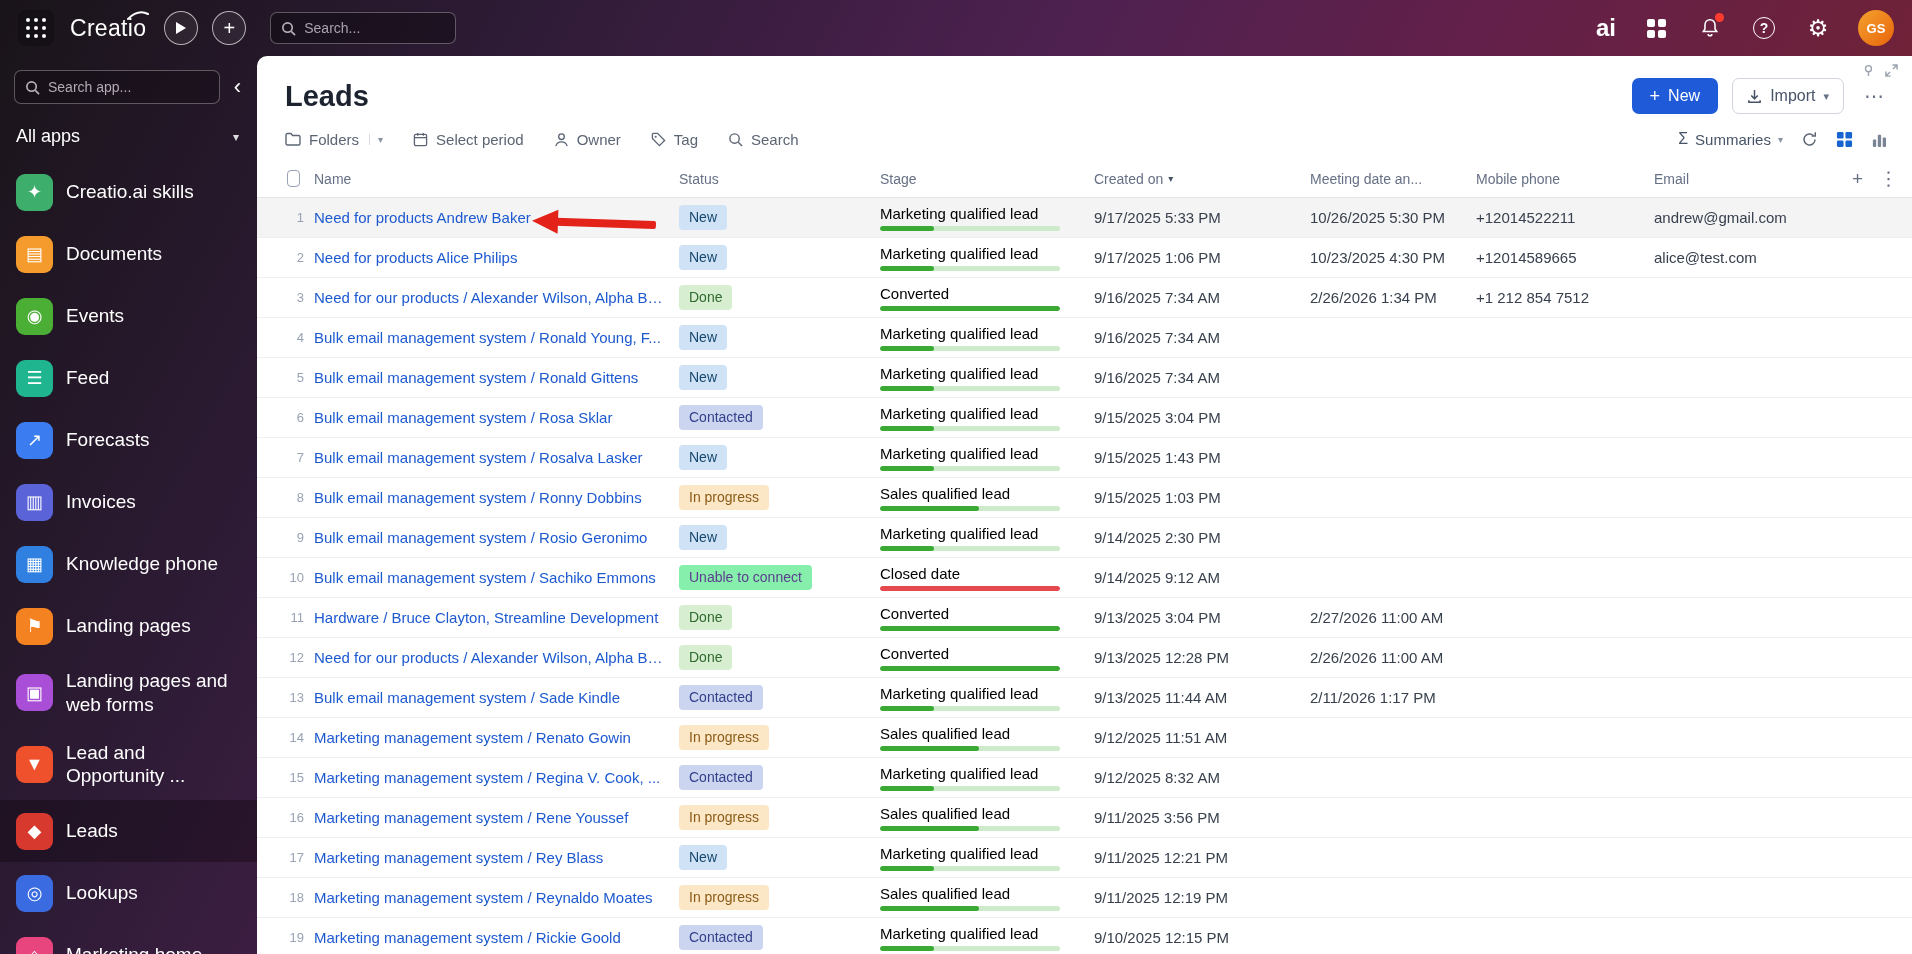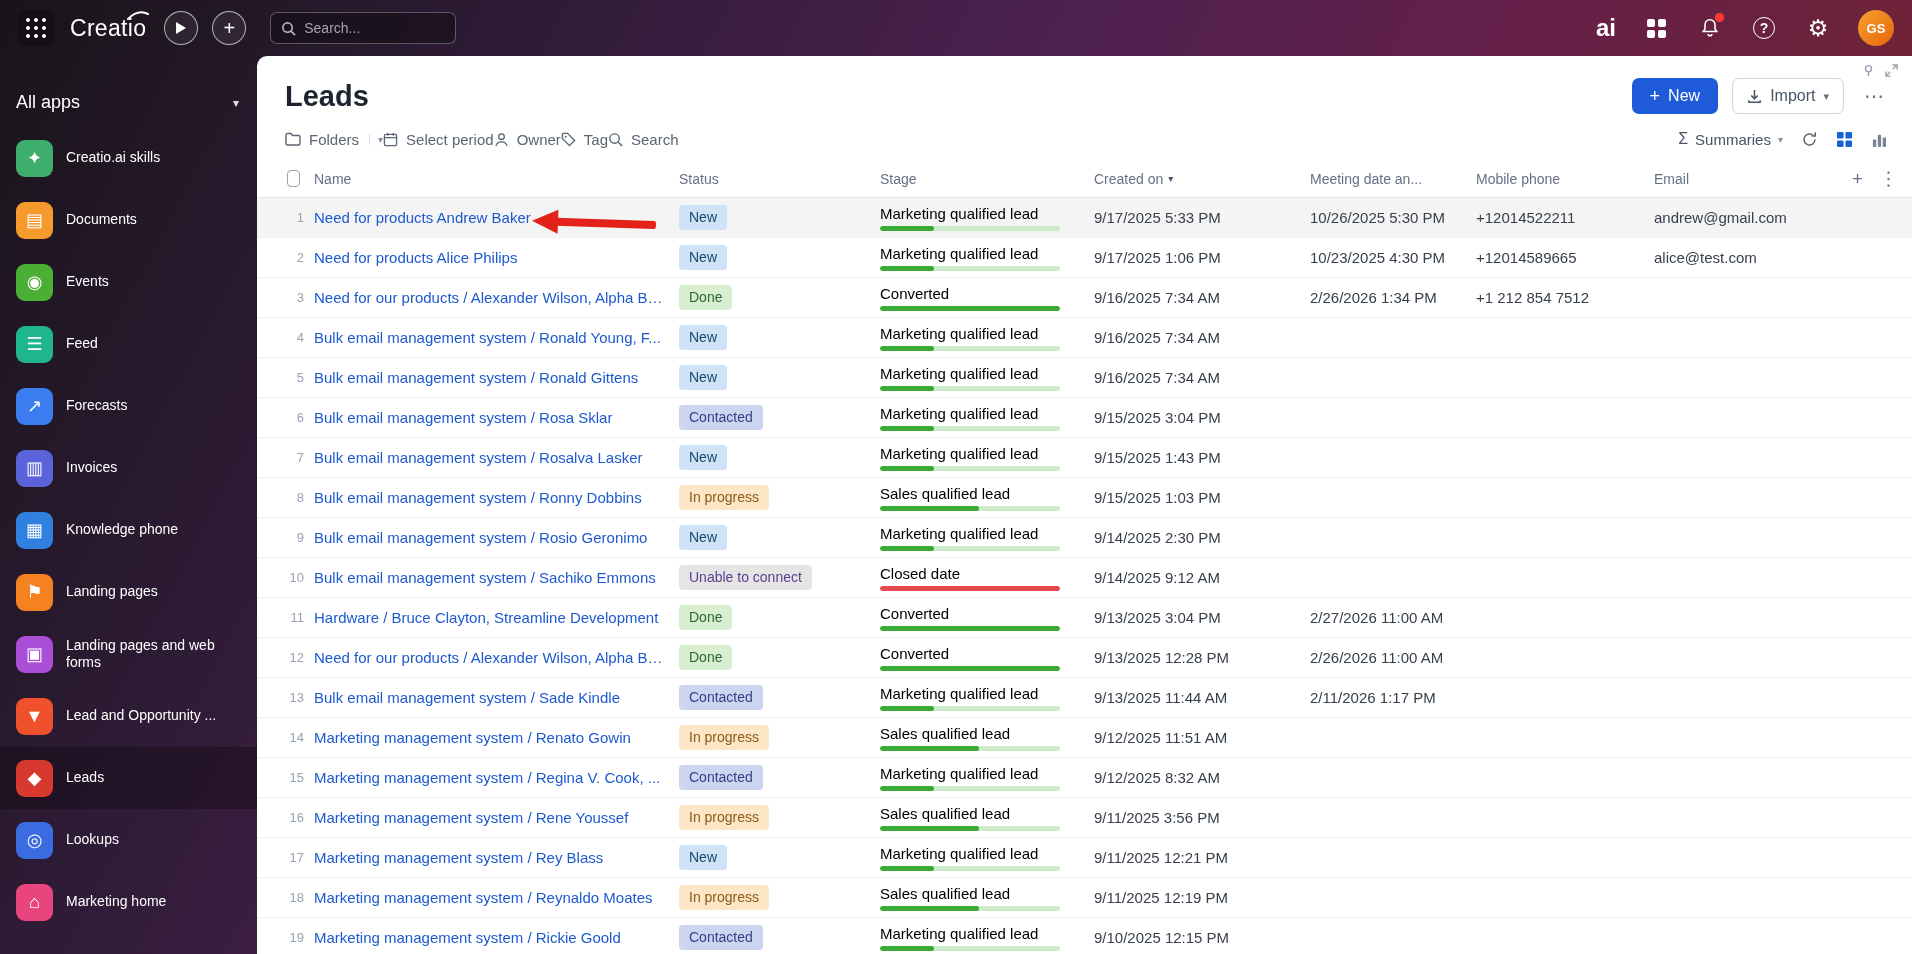--- a/index.html
+++ b/index.html
@@ -39,38 +39,38 @@
   .sb-search { flex:1; display:flex; align-items:center; gap:8px; height:34px; border:1px solid rgba(255,255,255,.3); background:rgba(12,8,14,.3); border-radius:7px; padding:0 10px; }
   .sb-search input { flex:1; width:80px; background:transparent; border:none; outline:none; color:#eee; font-size:14px; }
   .sb-search input::placeholder { color:#b4a9b4; }
   .sb-collapse { background:none; border:none; color:#fff; font-size:22px; cursor:pointer; line-height:1; padding:2px 6px; }
   .all-apps { display:flex; align-items:center; justify-content:space-between; color:#fff; font-size:18px; font-weight:400; padding:22px 18px 14px 16px; cursor:pointer; }
   .all-apps .caret { font-size:12px; opacity:.85; }
   .sb-items { display:flex; flex-direction:column; }
   .sb-item { display:flex; align-items:center; gap:13px; padding:12px 12px 12px 16px; cursor:pointer; min-height:62px; }
   .sb-item.selected { background:rgba(10,2,6,.32); }
   .sb-icon { flex:0 0 37px; width:37px; height:37px; border-radius:9px; display:flex; align-items:center; justify-content:center; color:#fff; font-size:18px; }
-  .sb-label { color:#fff; font-size:14px; line-height:1.25; max-width:165px; }
+  .sb-label { color:#fff; font-size:19px; line-height:1.25; max-width:165px; }
 
   
   .content { position:absolute; top:56px; left:257px; right:0; bottom:0; background:#fff; border-top-left-radius:10px; z-index:6; }
   .corner-icons { position:absolute; top:8px; right:14px; display:flex; gap:10px; color:#9aa2ae; }
   .corner-icons svg { display:block; }
 
   .page-header { display:flex; align-items:center; justify-content:space-between; padding:22px 20px 6px 28px; }
   .page-title { font-size:29px; font-weight:700; color:#1d2430; }
   .ph-actions { display:flex; align-items:center; gap:14px; }
   .btn-new { display:flex; align-items:center; gap:8px; background:#1f5bd8; color:#fff; border:none; border-radius:7px; height:36px; padding:0 18px; font-size:16px; cursor:pointer; }
   .btn-new .plus { font-size:18px; font-weight:400; }
   .btn-import { display:flex; align-items:center; gap:8px; background:#fff; color:#475467; border:1px solid #d0d5dd; border-radius:7px; height:36px; padding:0 14px; font-size:16px; cursor:pointer; }
   .btn-import .caret { font-size:11px; color:#667085; }
   .btn-more { background:none; border:none; color:#667085; font-size:20px; letter-spacing:2px; cursor:pointer; padding:0 6px; }
 
   .filterbar { display:flex; align-items:center; justify-content:space-between; padding:10px 24px 12px 28px; }
-  .fb-left { display:flex; align-items:center; }
+  .fb-left { display:flex; align-items:center; gap:30px; }
   .fb-item { display:flex; align-items:center; gap:8px; color:#5b6573; font-size:15px; cursor:pointer; background:none; border:none; }
   .fb-item .caret { font-size:10px; color:#8a93a2; border-left:1px solid #d8dde4; padding-left:8px; margin-left:2px; }
   .fb-right { display:flex; align-items:center; gap:18px; }
   .summaries { display:flex; align-items:center; gap:7px; color:#475467; font-size:15px; cursor:pointer; background:none; border:none; }
   .summaries .sigma { font-size:16px; }
   .summaries .caret { font-size:10px; color:#8a93a2; }
   .view-btn { background:none; border:none; cursor:pointer; display:flex; align-items:center; }
 
   
   .table { width:100%; }
@@ -156,20 +156,30 @@
         <span class="help-circle">?</span>
       </button>
     <button class="tb-icon">
         <span class="gear-glyph">⚙</span>
       </button>
     <div class="avatar">GS</div>
   </div>
 </header>
 
 <aside class="sidebar">
+  <div class="sb-search-row">
+    <div class="sb-search">
+      <svg width="15" height="15" viewBox="0 0 16 16">
+          <circle cx="7" cy="7" r="5" stroke="#b8aeb8" stroke-width="1.8" fill="none"></circle>
+          <line x1="11" y1="11" x2="15" y2="15" stroke="#b8aeb8" stroke-width="1.8"></line>
+        </svg>
+      <input placeholder="Search app..." style="">
+    </div>
+    <button class="sb-collapse">‹</button>
+  </div>
   <div class="all-apps">
     <span>All apps</span>
     <span class="caret">▾</span>
   </div>
   <nav class="sb-items" id="sidebar-items">
       <div class="sb-item">
     <span class="sb-icon" style="background: rgb(61, 174, 107);">✦</span>
     <span class="sb-label">Creatio.ai skills</span>
   </div>
       <div class="sb-item">
@@ -495,21 +505,21 @@
     <div class="cell">9/14/2025 2:30 PM</div>
     <div class="cell"></div>
     <div class="cell"></div>
     <div class="cell"></div>
   </div>
         <div class="lead-row grid-cols">
     <div class="cell num">10</div>
     <div class="cell name">
             <a>Bulk email management system / Sachiko Emmons</a>
           </div>
-    <div class="cell"><span class="badge" style="background: #e5e5e5; color: rgb(92, 61, 143);">Unable to connect</span></div>
+    <div class="cell"><span class="badge" style="background: #86efac; color: rgb(92, 61, 143);">Unable to connect</span></div>
     <div class="cell stage">
       <div class="stage-label">Closed date</div>
       <div class="stage-bar" style="background: rgb(246, 207, 207);">
               <div class="stage-fill" style="width: 100%; background: rgb(229, 72, 77);"></div>
             </div>
     </div>
     <div class="cell">9/14/2025 9:12 AM</div>
     <div class="cell"></div>
     <div class="cell"></div>
     <div class="cell"></div>

